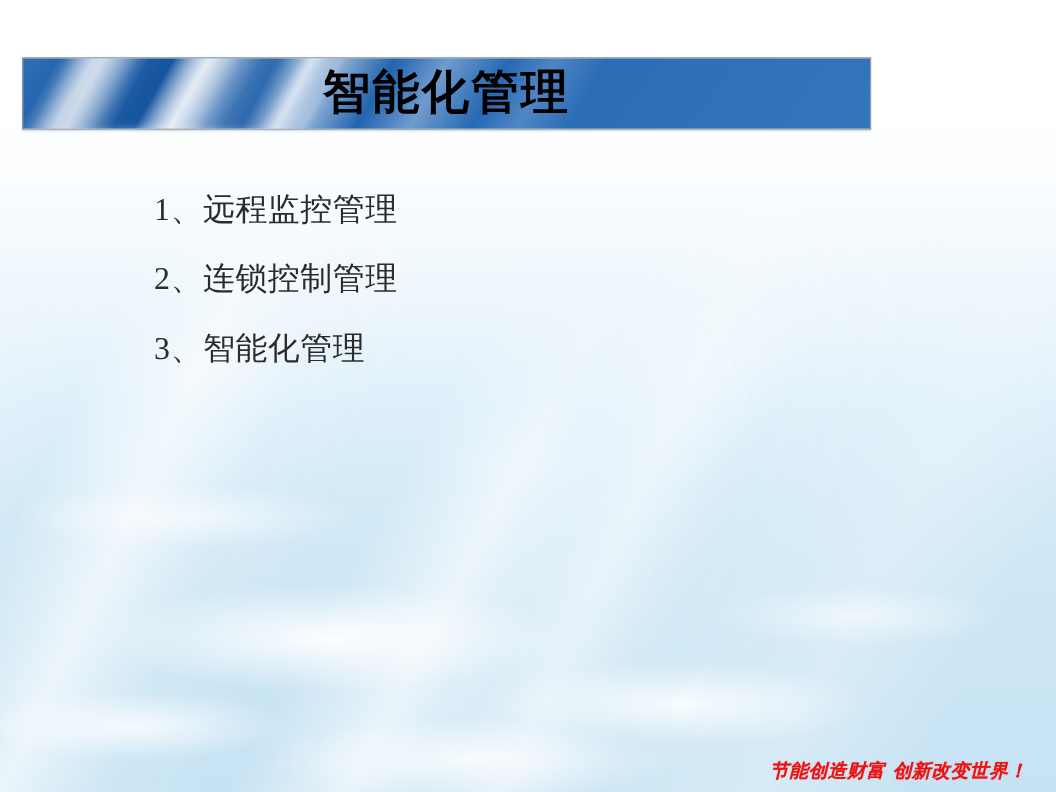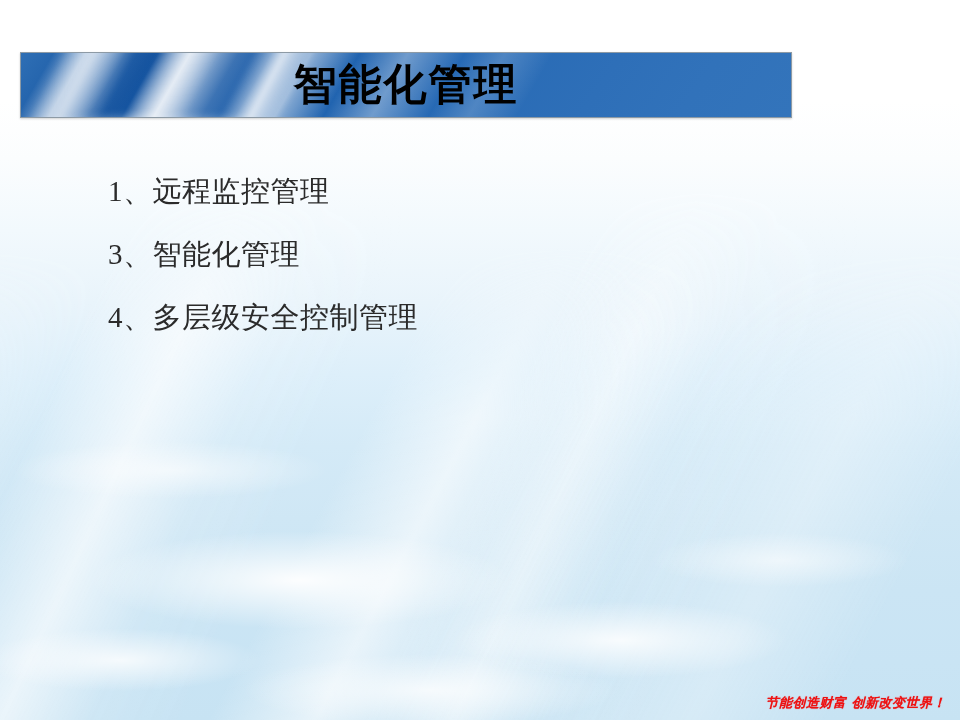--- a/index.html
+++ b/index.html
@@ -165,35 +165,36 @@
   }
   .list-item {
     display: block;
     height: 63px;
     line-height: 63px;
     white-space: nowrap;
     color: #2b2b2b;
     font-family: "Liberation Serif", "DejaVu Serif", serif;
     font-size: 29px;
     letter-spacing: 0.5px;
+    margin-left: 32px;
   }
   .item-num {
     font-family: "Liberation Serif", "DejaVu Serif", serif;
   }
 
   
   #footer-slogan {
     position: absolute;
-    right: 14px;
+    right: 26px;
     bottom: 8px;
     z-index: 5;
     color: #ee1111;
     font-family: "DejaVu Sans", "Liberation Sans", sans-serif;
     font-weight: bold;
-    font-size: 13px;
+    font-size: 17px;
     letter-spacing: 0.5px;
     font-style: italic;
     white-space: nowrap;
     text-shadow: 0 0 1px rgba(238,17,17,0.6);
   }
 </style>
 </head>
 <body>
 
 <div id="slide">
@@ -207,28 +208,28 @@
     <div id="banner-lowglow"></div>
     <div id="title-text">智能化管理</div>
   </div>
 
   <div id="content-list">
 
     <div class="list-item">
       <span class="item-num">1、</span><span class="item-text">远程监控管理</span>
     </div>
 
+    <div class="list-item">
+      <span class="item-num">2、</span><span class="item-text">连锁控制管理</span>
+    </div>
 
     <div class="list-item">
       <span class="item-num">3、</span><span class="item-text">智能化管理</span>
     </div>
 
-    <div class="list-item">
-      <span class="item-num">4、</span><span class="item-text">多层级安全控制管理</span>
-    </div>
 
 
 
   </div>
 
   <div id="footer-slogan">节能创造财富 创新改变世界！</div>
 
 </div>
 
 </body></html>

